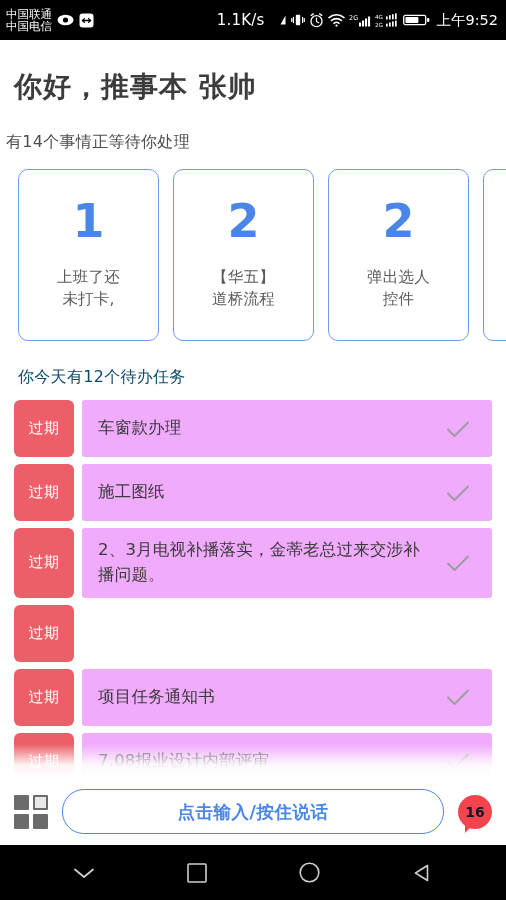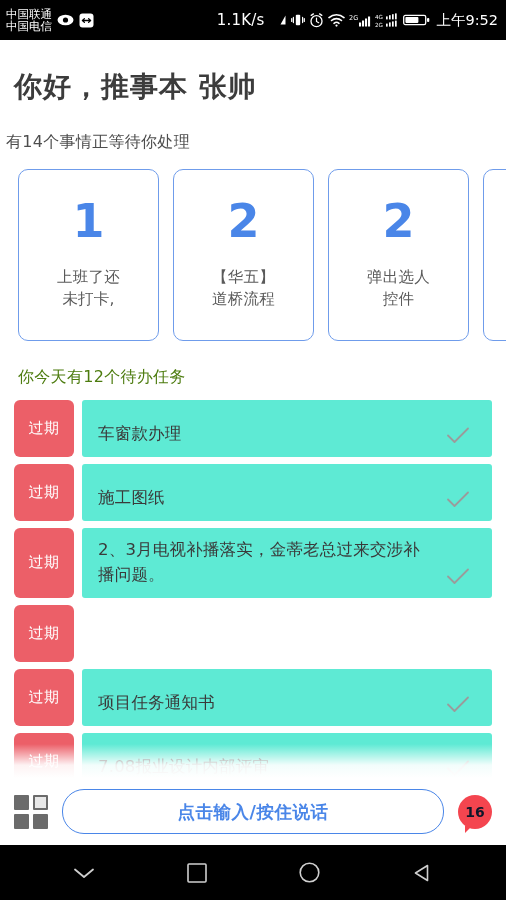--- a/index.html
+++ b/index.html
@@ -118,21 +118,21 @@
     font-size: 15.5px;
     color: #5a5a5a;
     text-align: center;
     line-height: 1.45;
     padding: 0 8px;
     letter-spacing: 0.2px;
   }
 
   .list-heading {
     font-size: 16px;
-    color: #4d7c0f;
+    color: #0c4a6e;
     padding: 26px 0 0 18px;
     letter-spacing: 0.3px;
   }
 
   
   .task-list {
     margin-top: 12px;
     padding: 0 14px;
   }
   .task-row {
@@ -149,25 +149,25 @@
     color: #ffffff;
     font-size: 15px;
     display: flex;
     align-items: center;
     justify-content: center;
     letter-spacing: 0.5px;
     text-align: right;
   }
   .task-body {
     flex: 1 1 auto;
-    background: #5eead4;
+    background: #f0abfc;
     margin-left: 8px;
     border-radius: 3px;
     display: flex;
-    align-items: flex-end;
+    align-items: center;
     padding: 10px 6px 10px 16px;
     box-sizing: border-box;
   }
   .task-text {
     flex: 1 1 auto;
     font-size: 16.5px;
     color: #3a3a3a;
     line-height: 1.5;
     letter-spacing: 0.2px;
   }

